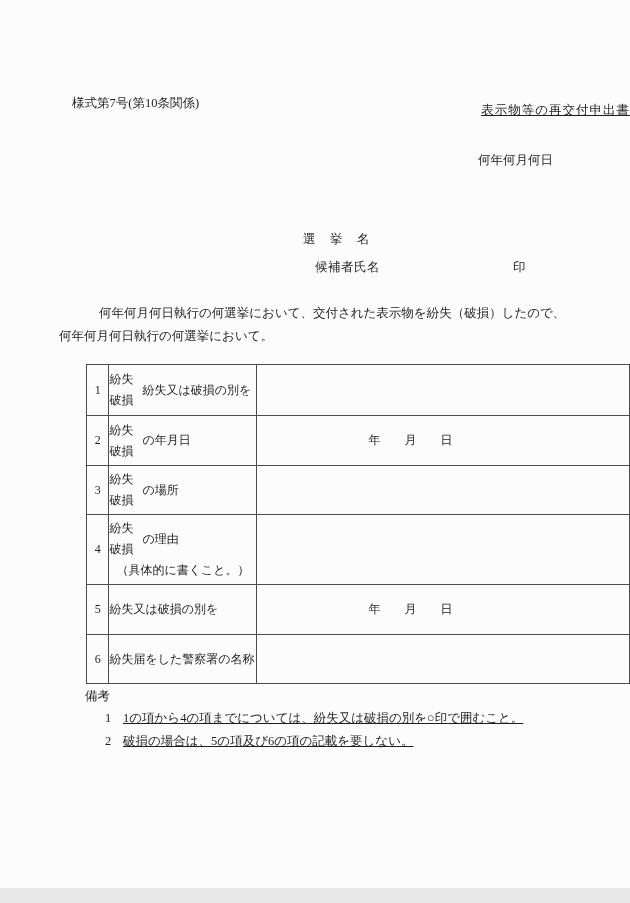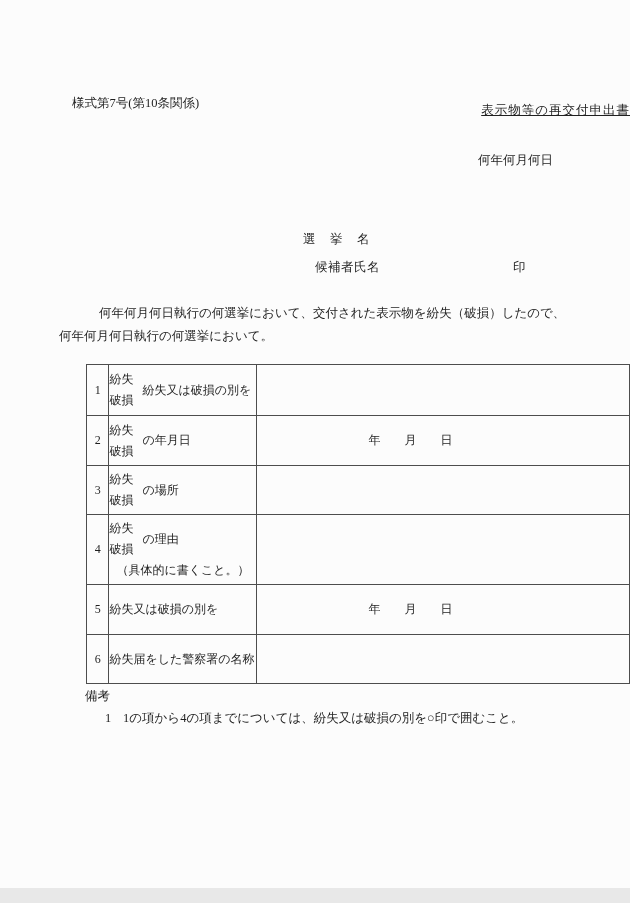--- a/index.html
+++ b/index.html
@@ -42,21 +42,21 @@
   td.c-no{width:23px;text-align:center;}
   td.c-label{width:157px;padding-left:9px;}
   td.c-value{width:284px;}
   td.c-value.with-date{padding-left:112px;font-family:Liberation Mono, monospace;}
   .lab-main{display:flex;align-items:center;}
   .stack{display:inline-flex;flex-direction:column;line-height:21px;}
   .suffix{margin-left:9px;}
   .lab-note{margin-left:7px;line-height:21px;}
 
   .remarks-heading{left:85px;top:688px;}
-  .remark-item{left:105px;white-space:nowrap;}
+  .remark-item{left:105px;white-space:nowrap;text-decoration:underline;}
   .remark-item .rnum{display:inline-block;width:18px;}
   .remark-1{top:710px;}
   .remark-2{top:733px;}
 </style>
 </head>
 <body>
 
 <div class="page">
 
   <div class="abs form-number">様式第7号(第10条関係)</div>
@@ -157,14 +157,17 @@
     </tr>
   </tbody>
     </table>
 
   <div class="abs remarks-heading">備考</div>
 
   <div class="abs remark-item remark-1">
     <span class="rnum">1</span><span>1の項から4の項までについては、紛失又は破損の別を○印で囲むこと。</span>
   </div>
 
+  <div class="abs remark-item remark-2">
+    <span class="rnum">2</span><span>破損の場合は、5の項及び6の項の記載を要しない。</span>
+  </div>
 
 </div>
 
 </body></html>

